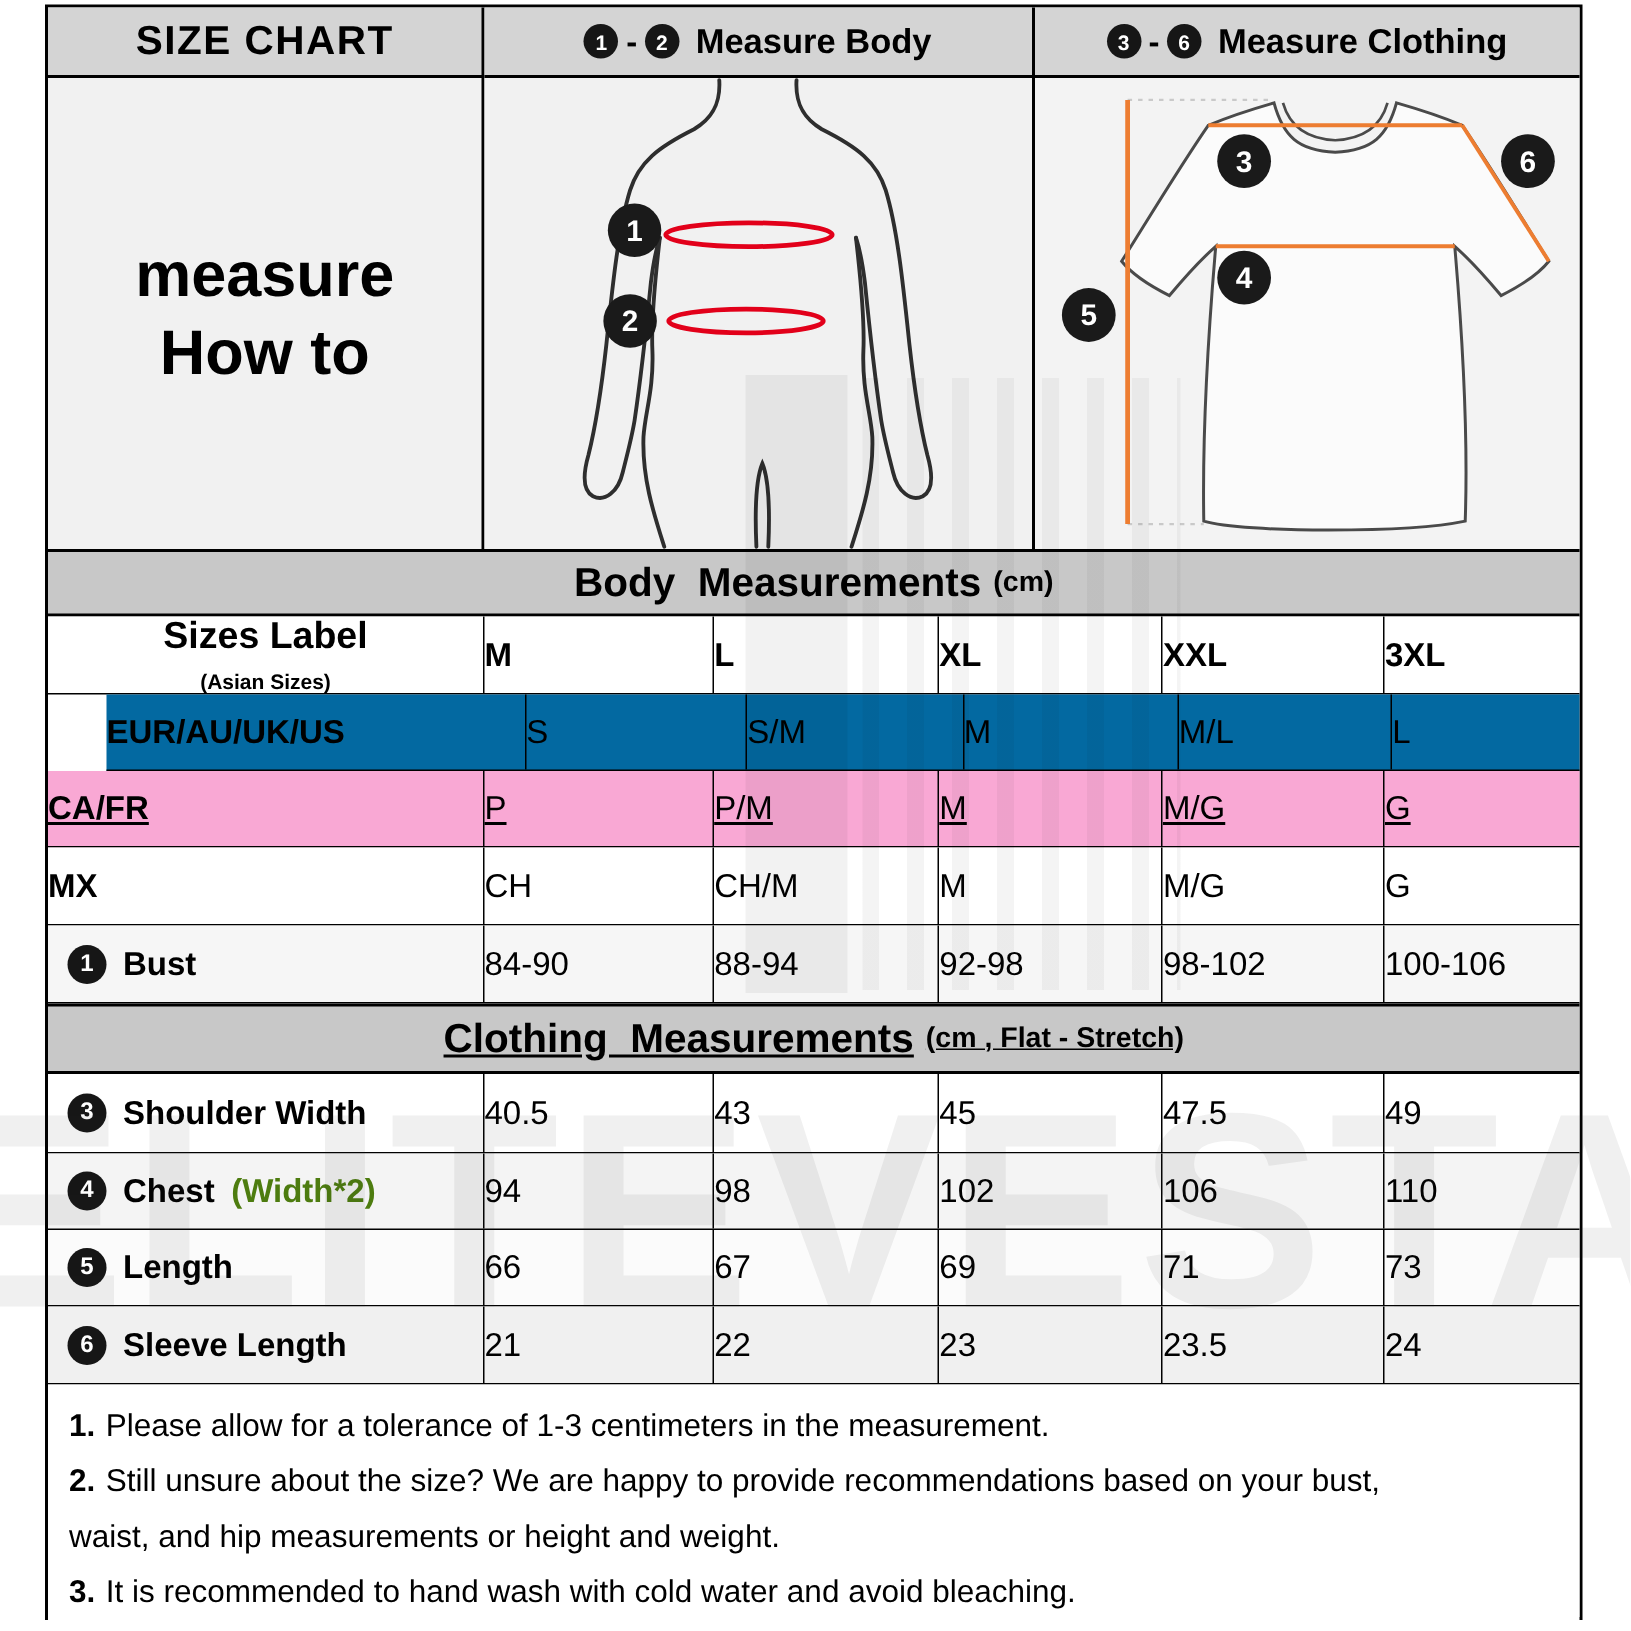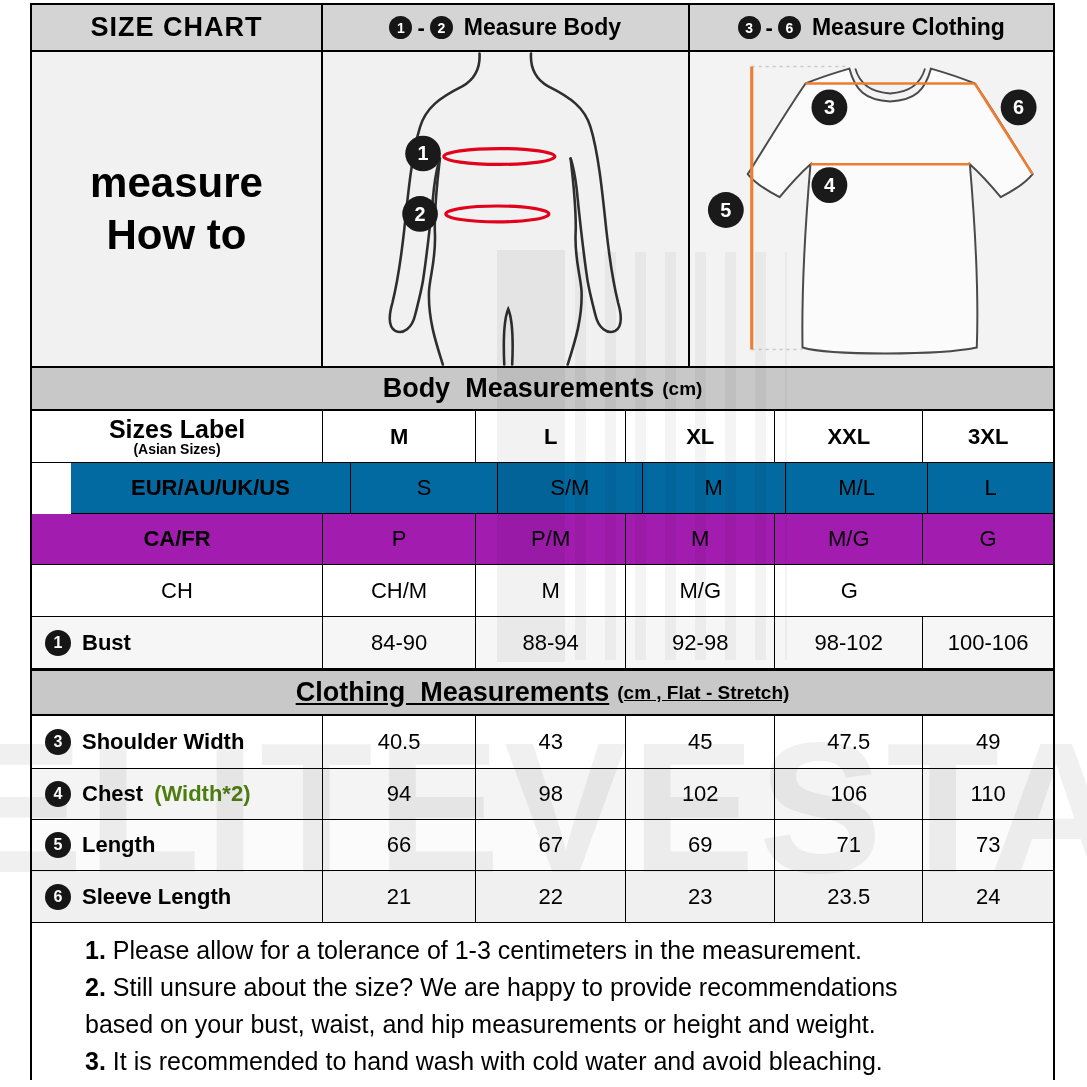--- a/index.html
+++ b/index.html
@@ -34,37 +34,37 @@
   .bar{flex:0 0 45px;background:#c8c8c8;border-top:2px solid #000;border-bottom:2px solid #000;
        box-sizing:border-box;display:flex;align-items:center;justify-content:center;}
   .bar.b2{flex:0 0 47px;text-decoration:underline;}
   .bar-title{font-weight:bold;font-size:27px;white-space:pre;}
   .bar-unit{font-weight:bold;font-size:19px;margin-left:8px;white-space:pre;}
 
   
   .trow{display:grid;grid-template-columns:28.5% 15% 14.7% 14.6% 14.5% auto;
         border-bottom:1px solid #000;box-sizing:border-box;}
   .trow:last-of-type{border-bottom:1px solid #000;}
-  .trow>div{border-right:1px solid #000;display:flex;align-items:center;justify-content:center;
+  .trow>div{border-right:1px solid #000;display:flex;align-items:center;justify-content:space-between;
             font-size:22px;box-sizing:border-box;}
   .trow>div:last-child{border-right:none;}
   .h52{flex:0 0 52px;} .h51{flex:0 0 51px;} .h53{flex:0 0 53px;}
   .label-col{font-weight:bold;font-size:23px;}
   .label-left{justify-content:flex-start !important;padding-left:13px;gap:11px;}
   .sizes{flex-direction:column;line-height:1.05;}
   .sl{font-weight:bold;font-size:25px;}
   .sl-sub{font-weight:bold;font-size:14px;}
   .colh{font-weight:bold;font-size:25px;}
   .orange{color:#4d7c0f;font-weight:bold;font-size:22px;margin-left:9px;}
-  .r-white{background:#ffffff;} .r-g1{background:#0369a1;margin-left:39px;} .r-g2{background:#a21caf;}
+  .r-white{background:#ffffff;} .r-g1{background:#0369a1;margin-left:39px;} .r-g2{background:#f9a8d4;text-decoration:underline;}
   .r-g3{background:#f6f6f6;} .r-g4{background:#f4f4f4;} .r-g5{background:#fbfbfb;} .r-g6{background:#f0f0f0;}
 
   
   .notes{flex:1 1 auto;background:#fff;padding:9px 0 0 14px;}
-  .note{font-size:25px;line-height:37px;max-width:885px;margin-left:39px;}
+  .note{font-size:21px;line-height:37px;max-width:885px;}
   .note b{font-weight:bold;margin-right:7px;}
 
   
   .wm-block{position:absolute;left:497px;top:250px;width:68px;height:412px;
             background:rgba(0,0,0,0.05);z-index:30;pointer-events:none;}
   .wm-stripes{position:absolute;left:575px;top:252px;width:212px;height:408px;z-index:30;pointer-events:none;
         background:repeating-linear-gradient(90deg, rgba(0,0,0,0.045) 0 11px, rgba(0,0,0,0) 11px 30px);}
   .wm-text{position:absolute;left:50%;transform:translateX(-50%);top:688px;z-index:30;pointer-events:none;
            font-weight:bold;font-size:185px;line-height:240px;letter-spacing:4px;white-space:nowrap;
            color:rgba(40,40,40,0.07);}
@@ -184,20 +184,21 @@
     </div>
     <div class="trow h51 r-g2">
       <div class="label-col">CA/FR</div>
       <div>P</div>
       <div>P/M</div>
       <div>M</div>
       <div>M/G</div>
       <div>G</div>
     </div>
     <div class="trow h52 r-white">
+      <div class="label-col">MX</div>
       <div>CH</div>
       <div>CH/M</div>
       <div>M</div>
       <div>M/G</div>
       <div>G</div>
     </div>
     <div class="trow h52 r-g3">
       <div class="label-col label-left">
         <span class="cnum">1</span>
         <span>Bust</span>

